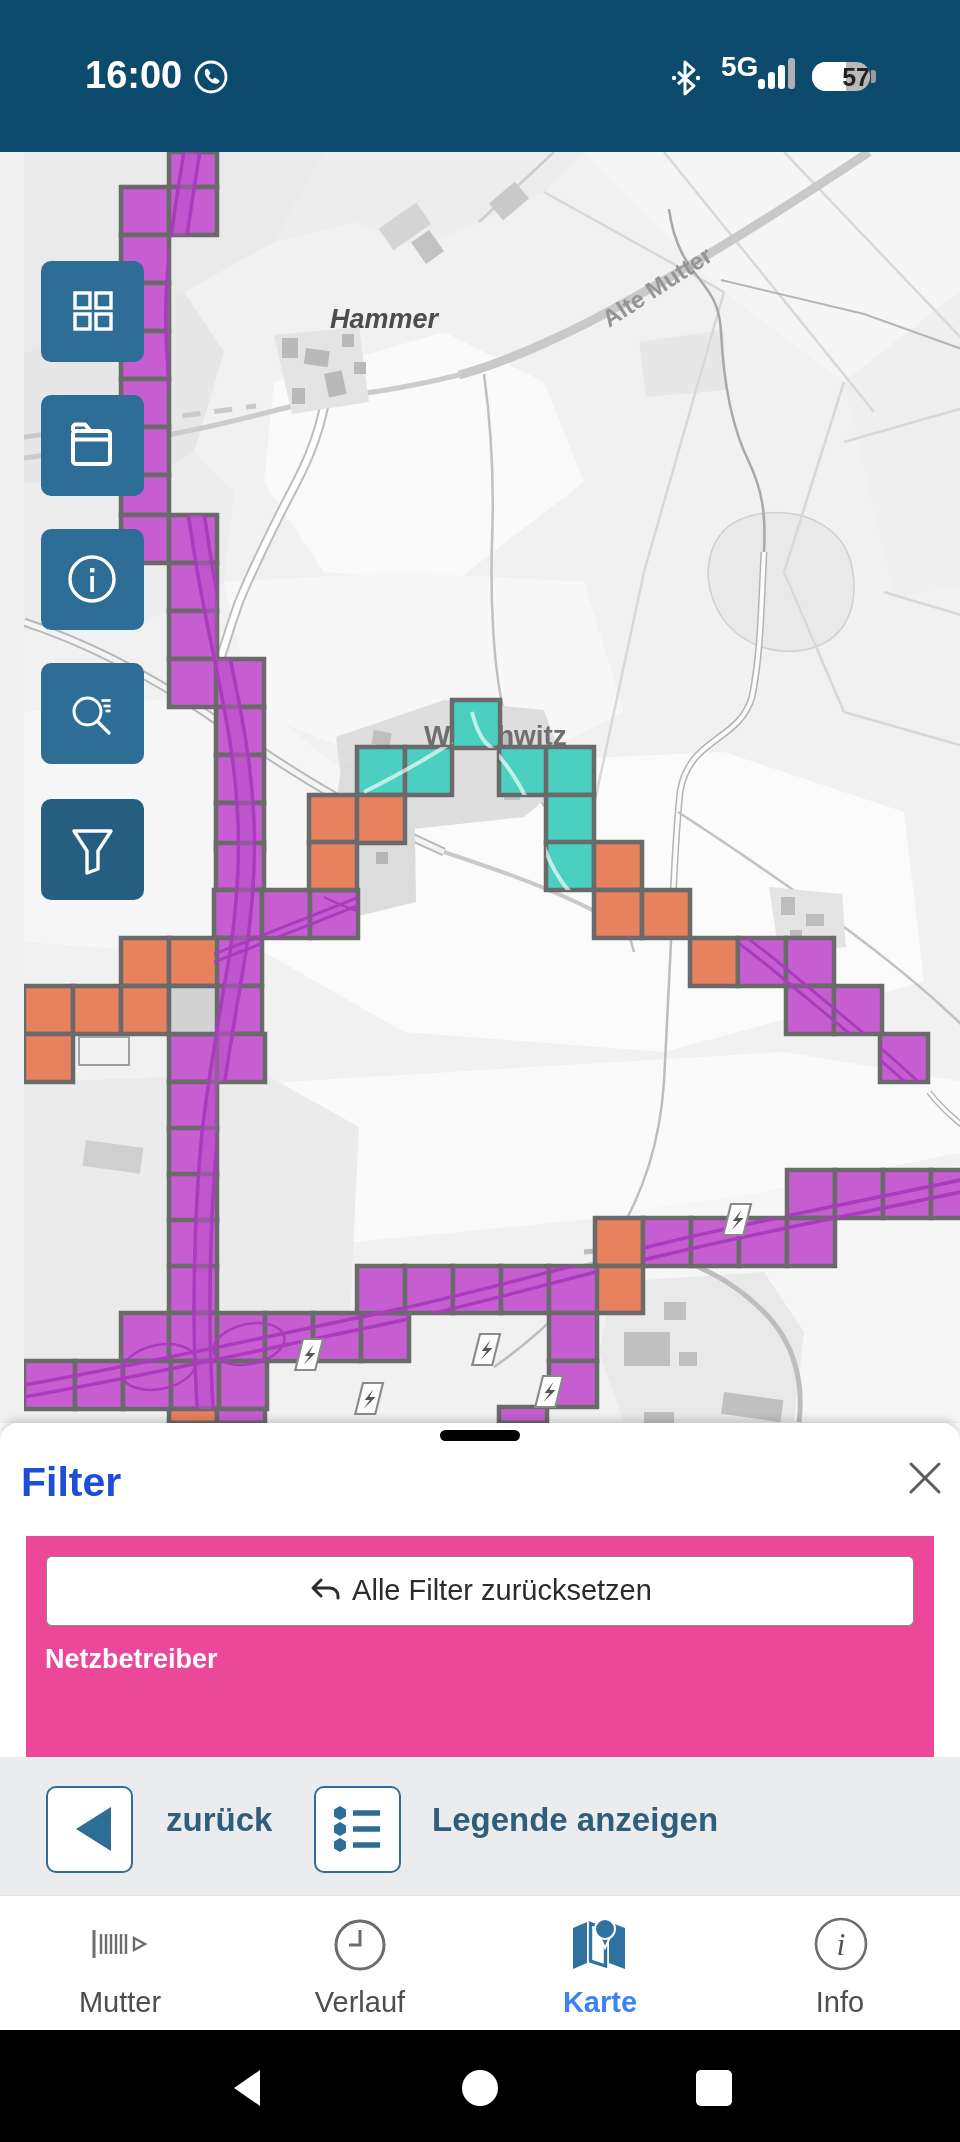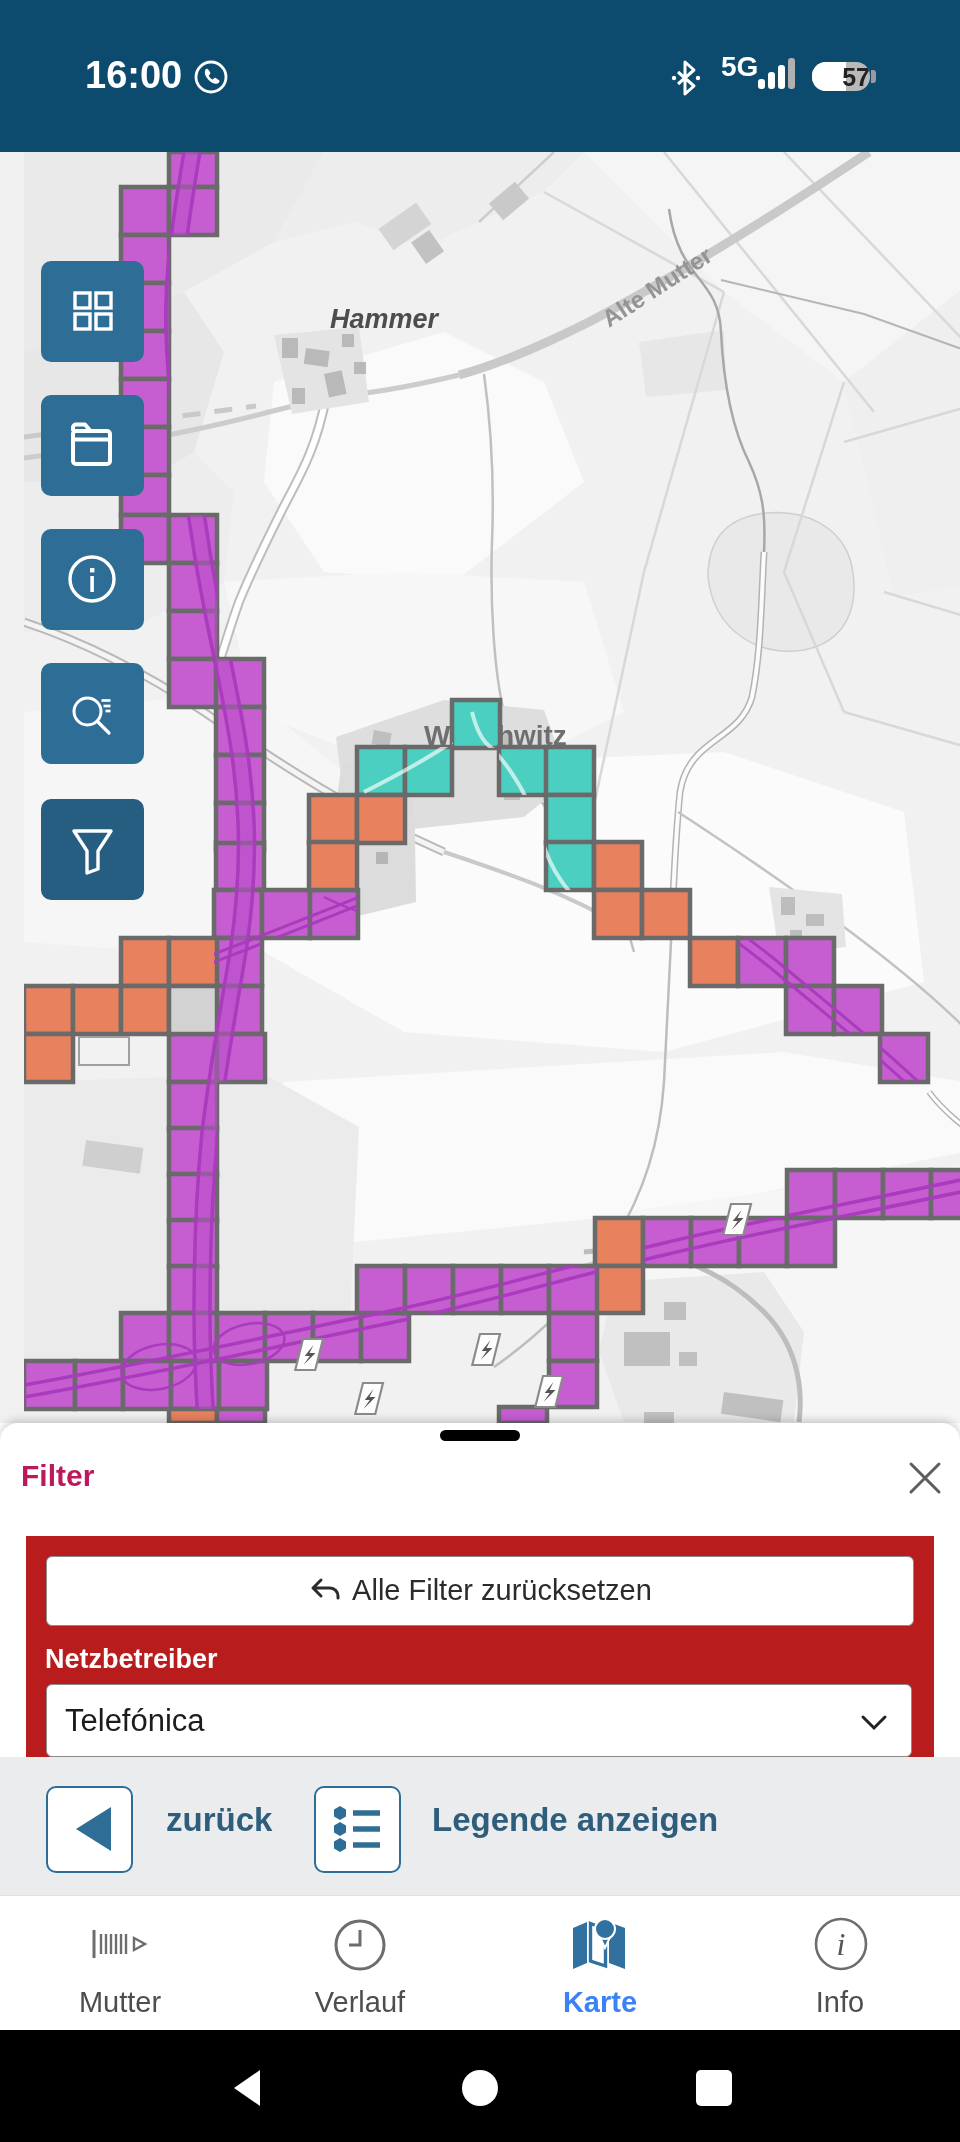--- a/index.html
+++ b/index.html
@@ -4,22 +4,22 @@
 <style>
 html,body{margin:0;padding:0;}
 body{width:960px;height:2142px;position:relative;font-family:"Liberation Sans",sans-serif;background:#fff;overflow:hidden;}
 #statusbar{position:absolute;left:0;top:0;width:960px;height:152px;background:#0c4a6e;color:#fff;}
 #clock{position:absolute;left:85px;top:54px;font-size:38px;font-weight:bold;letter-spacing:0px;}
 #mapwrap{position:absolute;left:0;top:152px;width:960px;height:1271px;overflow:hidden;background:#f0f0f0;padding-left:24px;}
 .sbtn{position:absolute;width:103px;height:101px;background:#2e6e96;border-radius:10px;left:41px;}
 .sbtn svg{position:absolute;left:0;top:0;}
 #sheet{position:absolute;left:0;top:1423px;width:960px;height:334px;background:#fff;border-radius:18px 18px 0 0;box-shadow:0 -3px 8px rgba(0,0,0,0.18);}
 #handle{position:absolute;left:440px;top:7px;width:80px;height:11px;background:#000;border-radius:6px;}
-#ftitle{position:absolute;left:21px;top:36px;font-size:30px;font-weight:bold;color:#be185d;}
-#bluepanel{position:absolute;left:26px;top:113px;width:908px;height:221px;background:#b91c1c;}
+#ftitle{position:absolute;left:21px;top:36px;font-size:41px;font-weight:bold;color:#1d4ed8;}
+#bluepanel{position:absolute;left:26px;top:113px;width:908px;height:221px;background:#ec4899;}
 #resetbtn{position:absolute;left:20px;top:20px;width:866px;height:68px;background:#fff;border:1px solid #8b8b8b;border-radius:6px;color:#2b2b2b;font-size:29px;text-align:center;line-height:66px;}
 #nblabel{position:absolute;left:19px;top:108px;color:#fff;font-weight:bold;font-size:27px;}
 #dropdown{position:absolute;left:20px;top:148px;width:866px;height:73px;background:#fff;border:1px solid #8b8b8b;border-radius:6px;color:#1c1c1c;font-size:31px;line-height:71px;padding-left:18px;box-sizing:border-box;}
 #toolbar{position:absolute;left:0;top:1757px;width:960px;height:162px;background:#ebecee;}
 .tbtn{position:absolute;top:29px;width:87px;height:87px;background:#fff;border:2.5px solid #2e6e96;border-radius:10px;box-sizing:border-box;}
 #navbar{position:absolute;left:0;top:1895px;width:960px;height:135px;background:#fff;border-top:1px solid #e2e2e2;}
 .navtxt{position:absolute;top:90px;font-size:29px;color:#4e4e4e;width:200px;text-align:center;}
 #androidbar{position:absolute;left:0;top:2030px;width:960px;height:112px;background:#000;}
 </style>
 </head>
@@ -394,25 +394,20 @@
   <div id="handle"></div>
   <div id="ftitle">Filter</div>
   <svg width="40" height="40" style="position:absolute;left:905px;top:35px" viewBox="0 0 40 40">
     <path d="M6 6 L34 34 M34 6 L6 34" stroke="#5d5d5d" stroke-width="3" stroke-linecap="round"></path>
   </svg>
   <div id="bluepanel">
     <div id="resetbtn"><svg width="34" height="30" viewBox="0 0 34 30" style="vertical-align:-6px;margin-right:10px">
           <path d="M13 4 L5 12 L13 20 M5 12 L22 12 a8 8 0 0 1 8 8 l0 2" fill="none" stroke="#2b2b2b" stroke-width="3" stroke-linejoin="round" stroke-linecap="round"></path>
         </svg>Alle Filter zurücksetzen</div>
     <div id="nblabel">Netzbetreiber</div>
-    <div id="dropdown">Telefónica
-      <svg width="30" height="20" viewBox="0 0 30 20" style="position:absolute;right:22px;top:28px">
-          <path d="M4 4 L15 15 L26 4" fill="none" stroke="#222" stroke-width="3" stroke-linecap="round"></path>
-        </svg>
-    </div>
   </div>
 </div>
 
 <div id="toolbar">
   <div class="tbtn" style="left:46px;">
     <svg width="82" height="82" viewBox="0 0 82 82">
         <path d="M63 19 L28 41 L63 63 Z" fill="#2e6e96"></path>
       </svg>
   </div>
   <div style="position:absolute;left:166px;top:44px;font-size:33px;font-weight:bold;color:#2f5d7c;">zurück</div>

